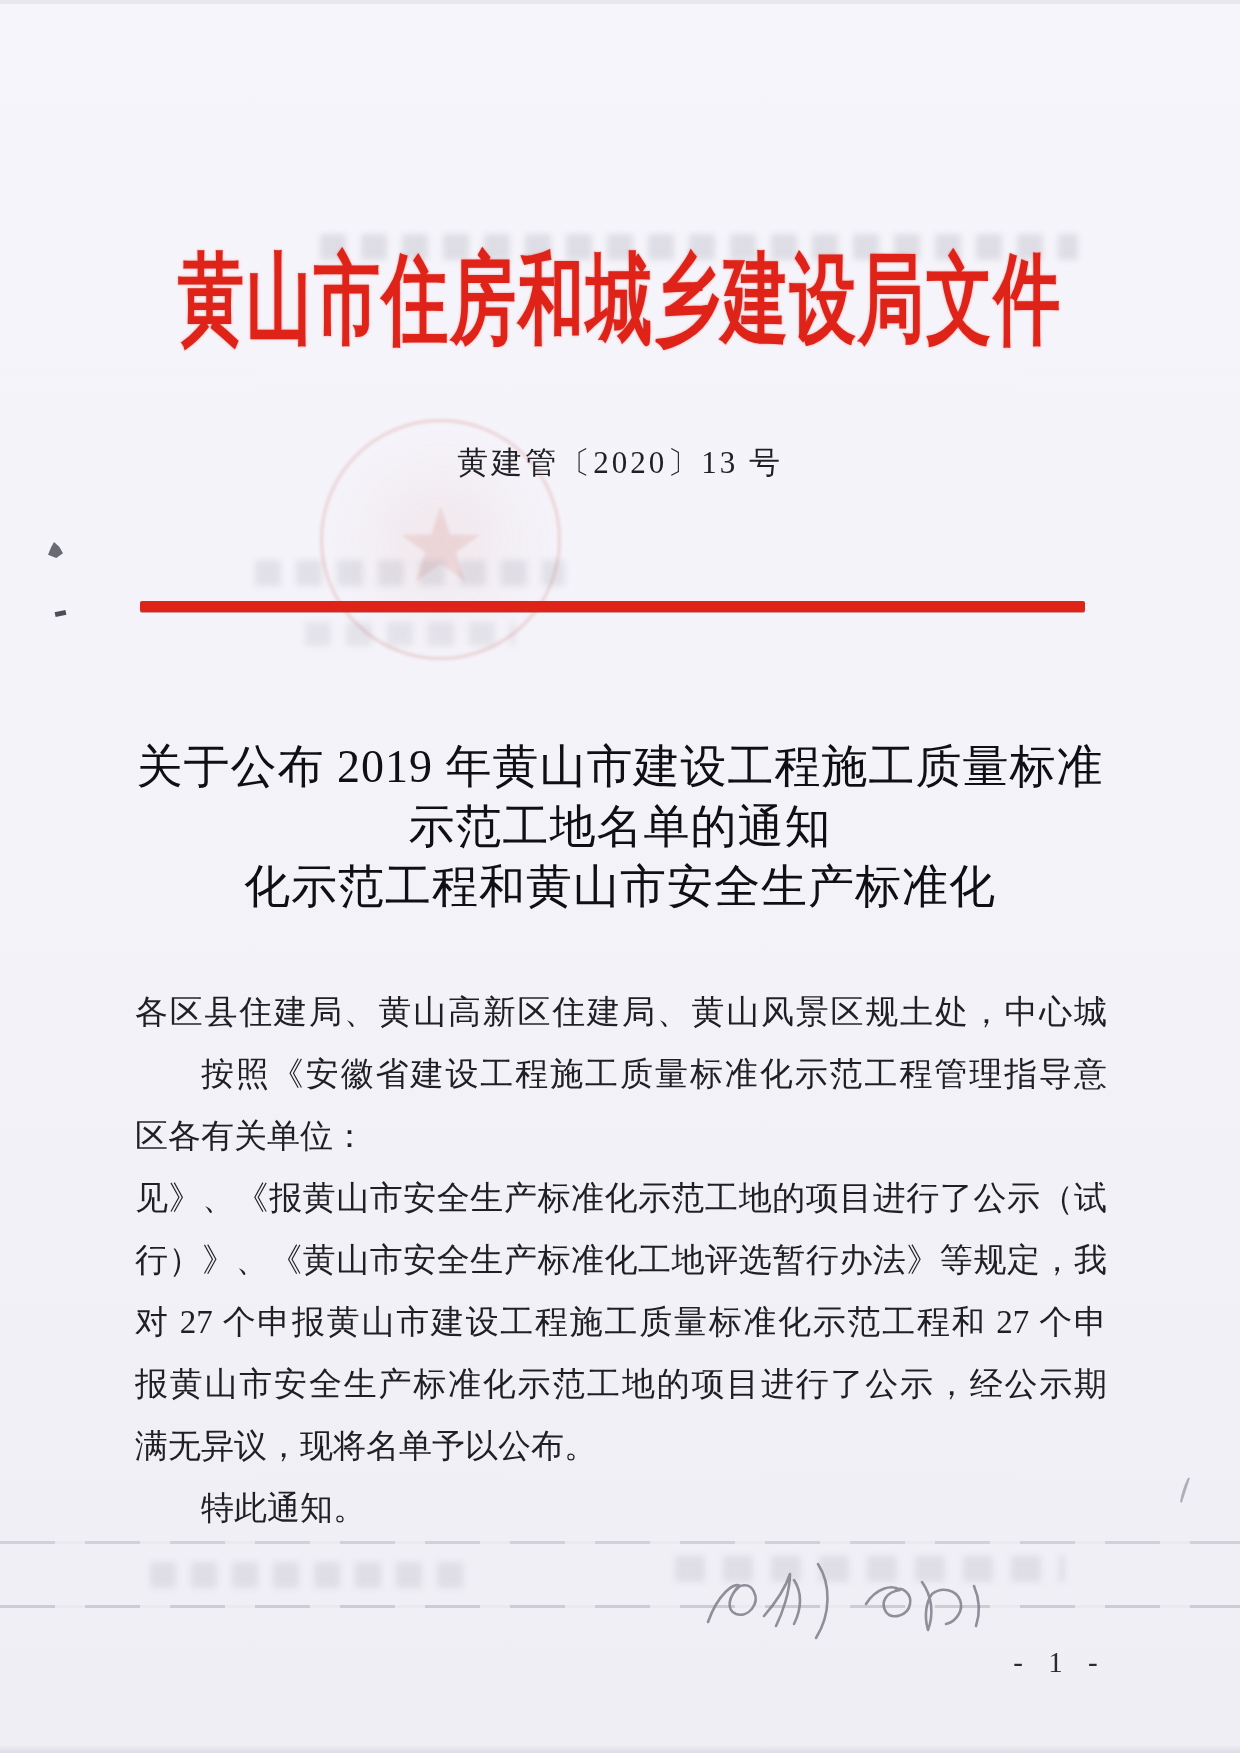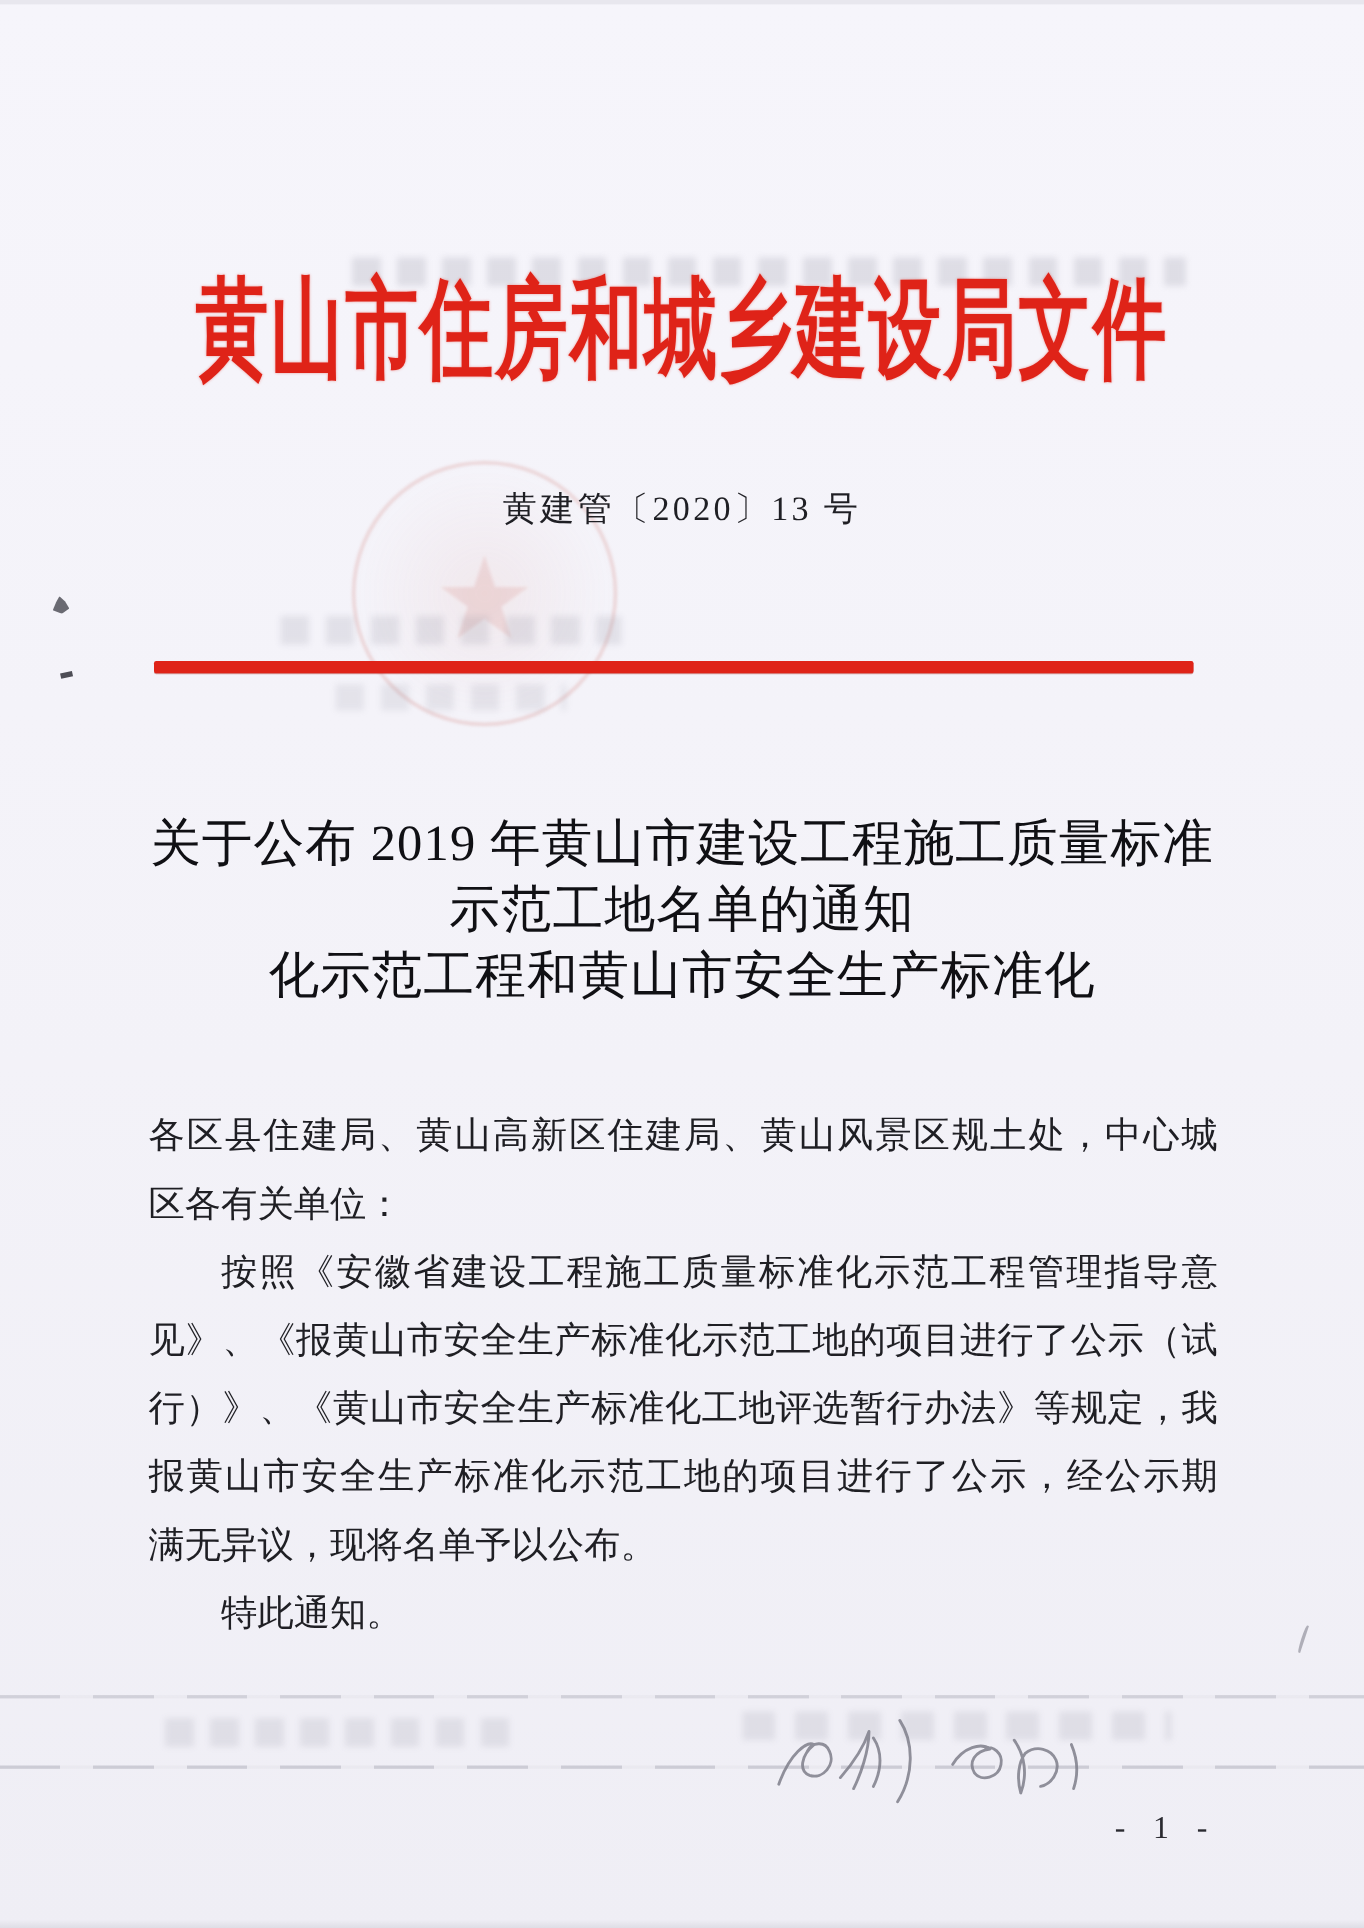--- a/index.html
+++ b/index.html
@@ -66,21 +66,21 @@
 
   
   .doc-title{
     position:absolute;top:733px;left:0;width:100%;
     text-align:center;font-weight:normal;font-size:46px;line-height:60px;
     color:var(--title-ink,#101014);letter-spacing:1px;white-space:nowrap;
   }
 
   
   .body-text{
-    position:absolute;top:998px;left:135px;width:972px;
+    position:absolute;top:977px;left:135px;width:972px;
     font-size:33px;color:var(--ink,#1f1f24);
   }
   .body-text .line{
     height:62px;line-height:62px;white-space:nowrap;
   }
   .body-text .line.full{
     white-space:normal;text-align:justify;text-align-last:justify;
     overflow:hidden;height:62px;
   }
   .body-text .line.indent{text-indent:66px;}
@@ -135,24 +135,25 @@
   <div class="red-rule"></div>
 
   <div class="doc-title">
     <div>关于公布 2019 年黄山市建设工程施工质量标准</div>
     <div>示范工地名单的通知</div>
     <div>化示范工程和黄山市安全生产标准化</div>
   </div>
 
   <div class="body-text">
     <div class="line full">各区县住建局、黄山高新区住建局、黄山风景区规土处，中心城</div>
+    <div class="line full indent">按照《安徽省建设工程施工质量标准化示范工程管理指导意</div>
     <div class="line">区各有关单位：</div>
-    <div class="line full indent">按照《安徽省建设工程施工质量标准化示范工程管理指导意</div>
     <div class="line full">见》、《报黄山市安全生产标准化示范工地的项目进行了公示（试</div>
     <div class="line full">行）》、《黄山市安全生产标准化工地评选暂行办法》等规定，我局</div>
+    <div class="line full">对 27 个申报黄山市建设工程施工质量标准化示范工程和 27 个申</div>
     <div class="line full">报黄山市安全生产标准化示范工地的项目进行了公示，经公示期</div>
     <div class="line">满无异议，现将名单予以公布。</div>
     <div class="line indent">特此通知。</div>
   </div>
 
   <div class="crease crease-1"></div>
   <div class="crease crease-2"></div>
 
   <div class="ghost ghost-bottom-left"></div>
   <div class="ghost ghost-bottom-right"></div>

